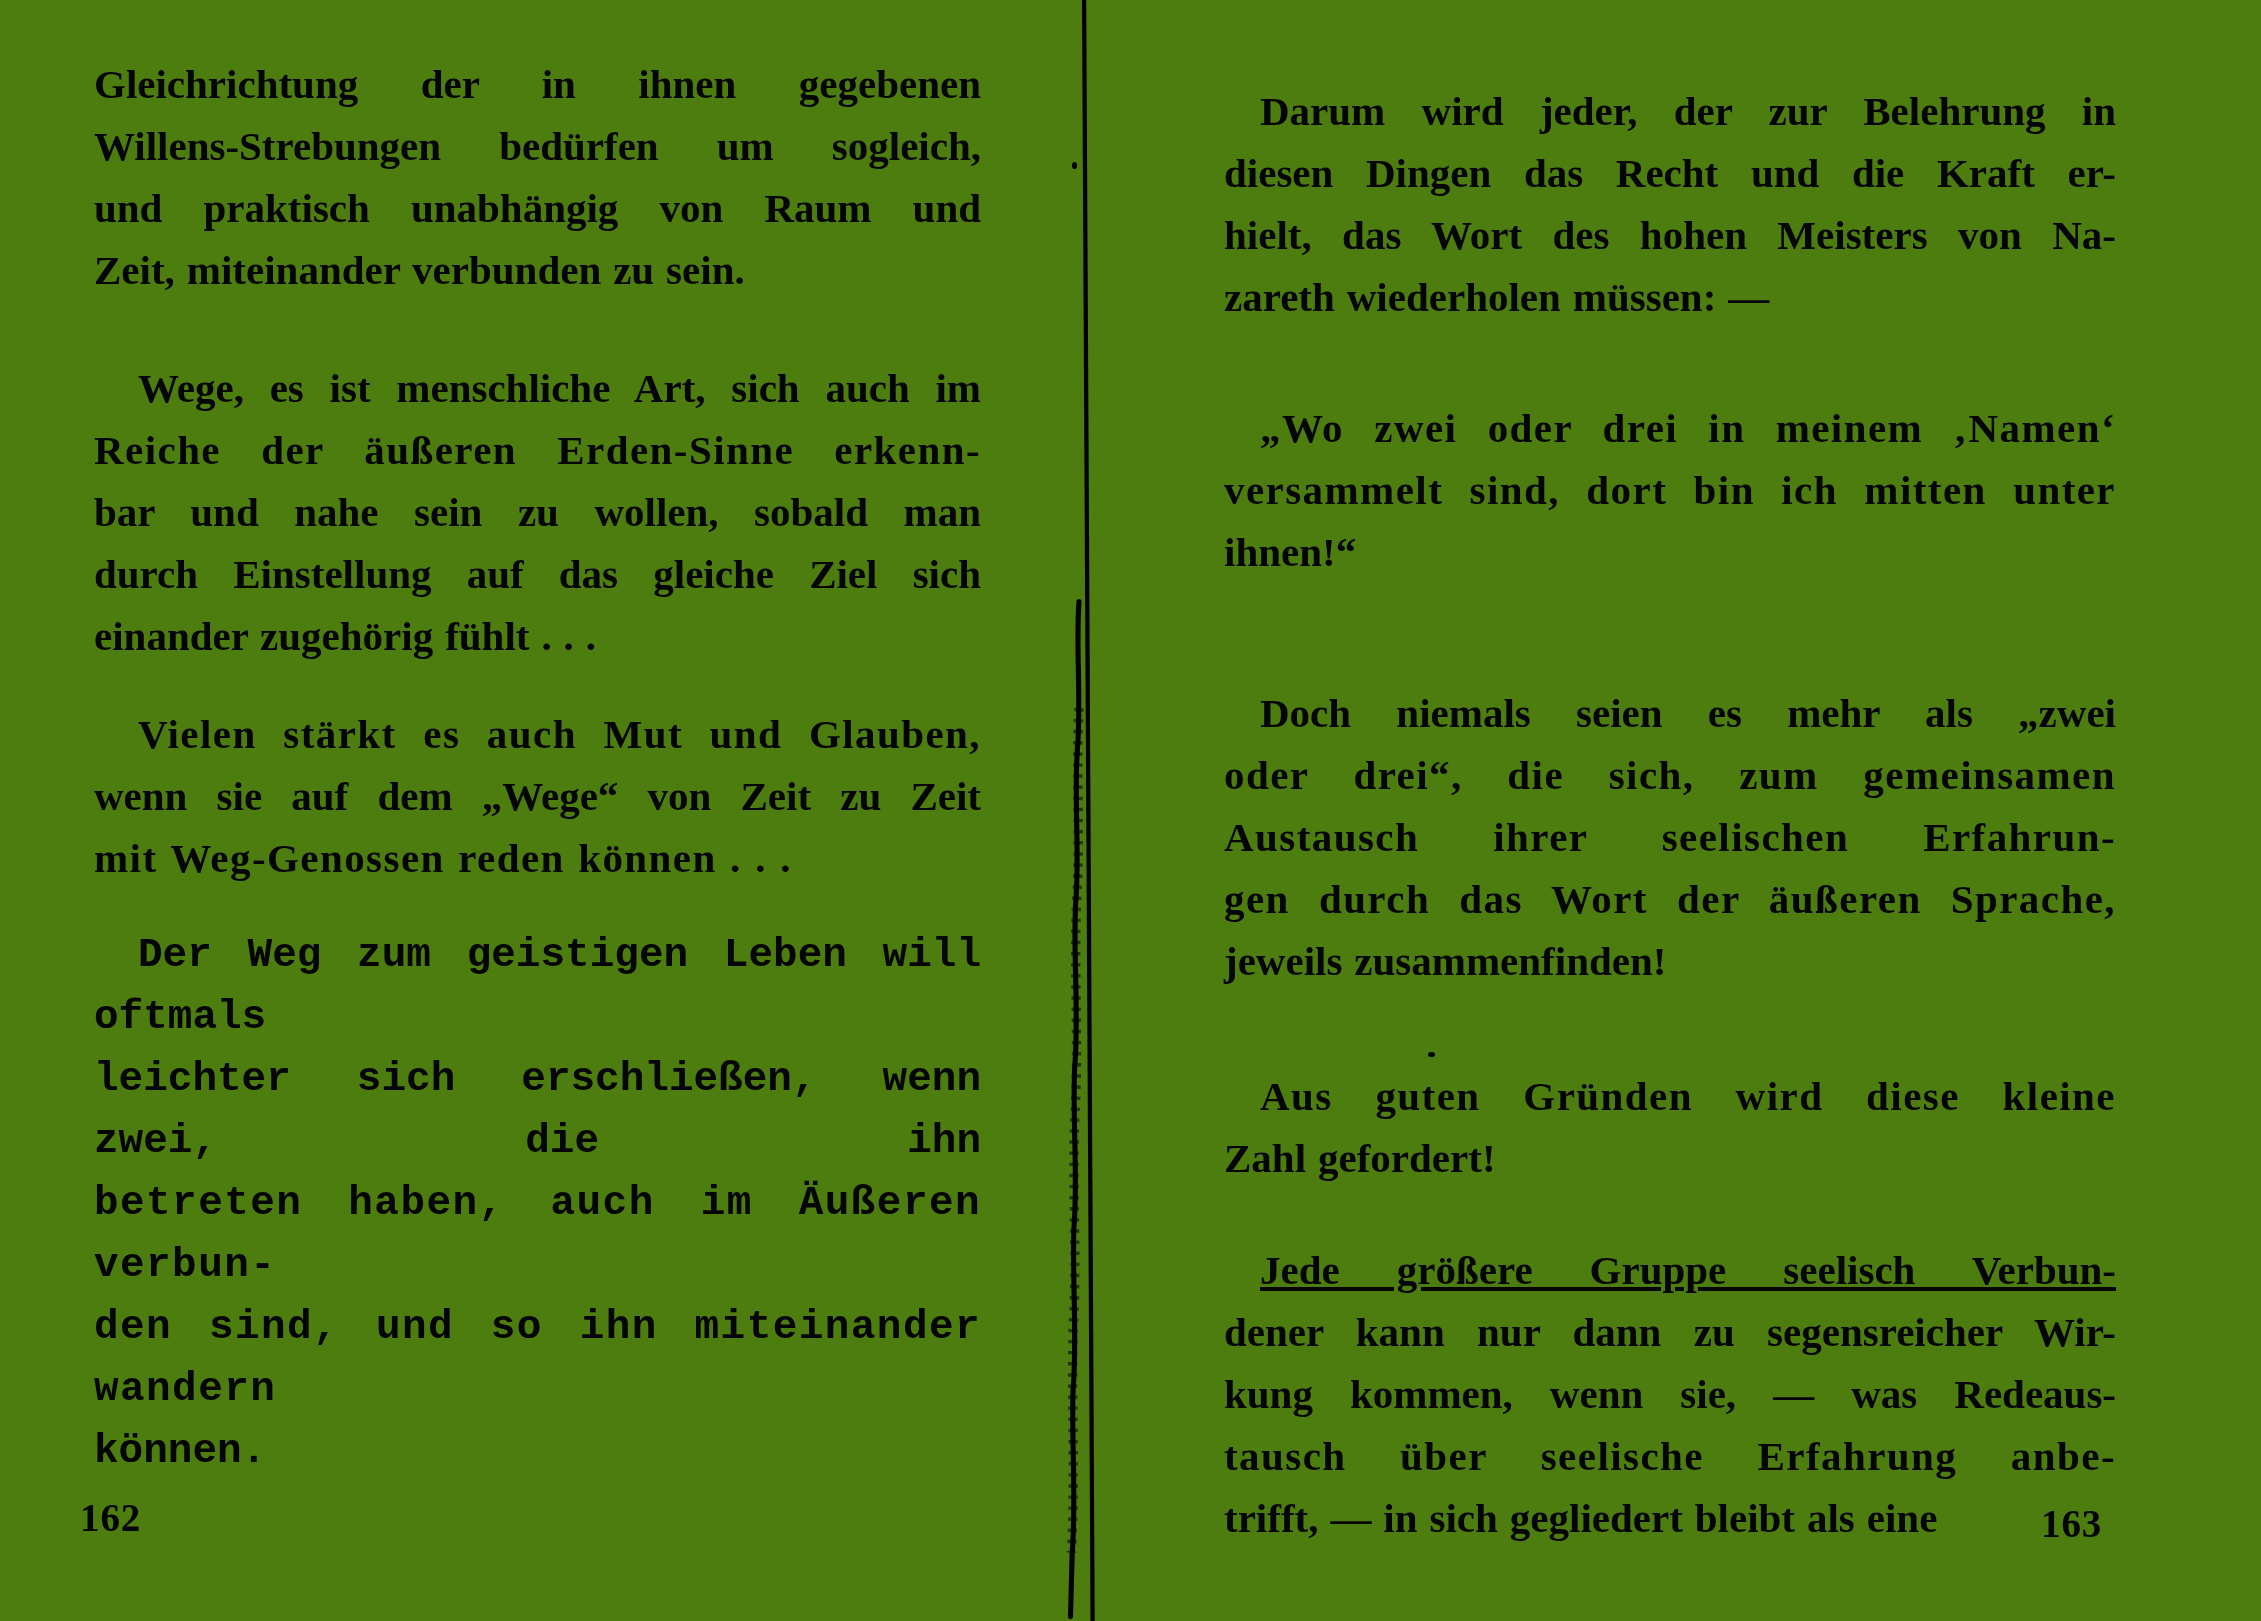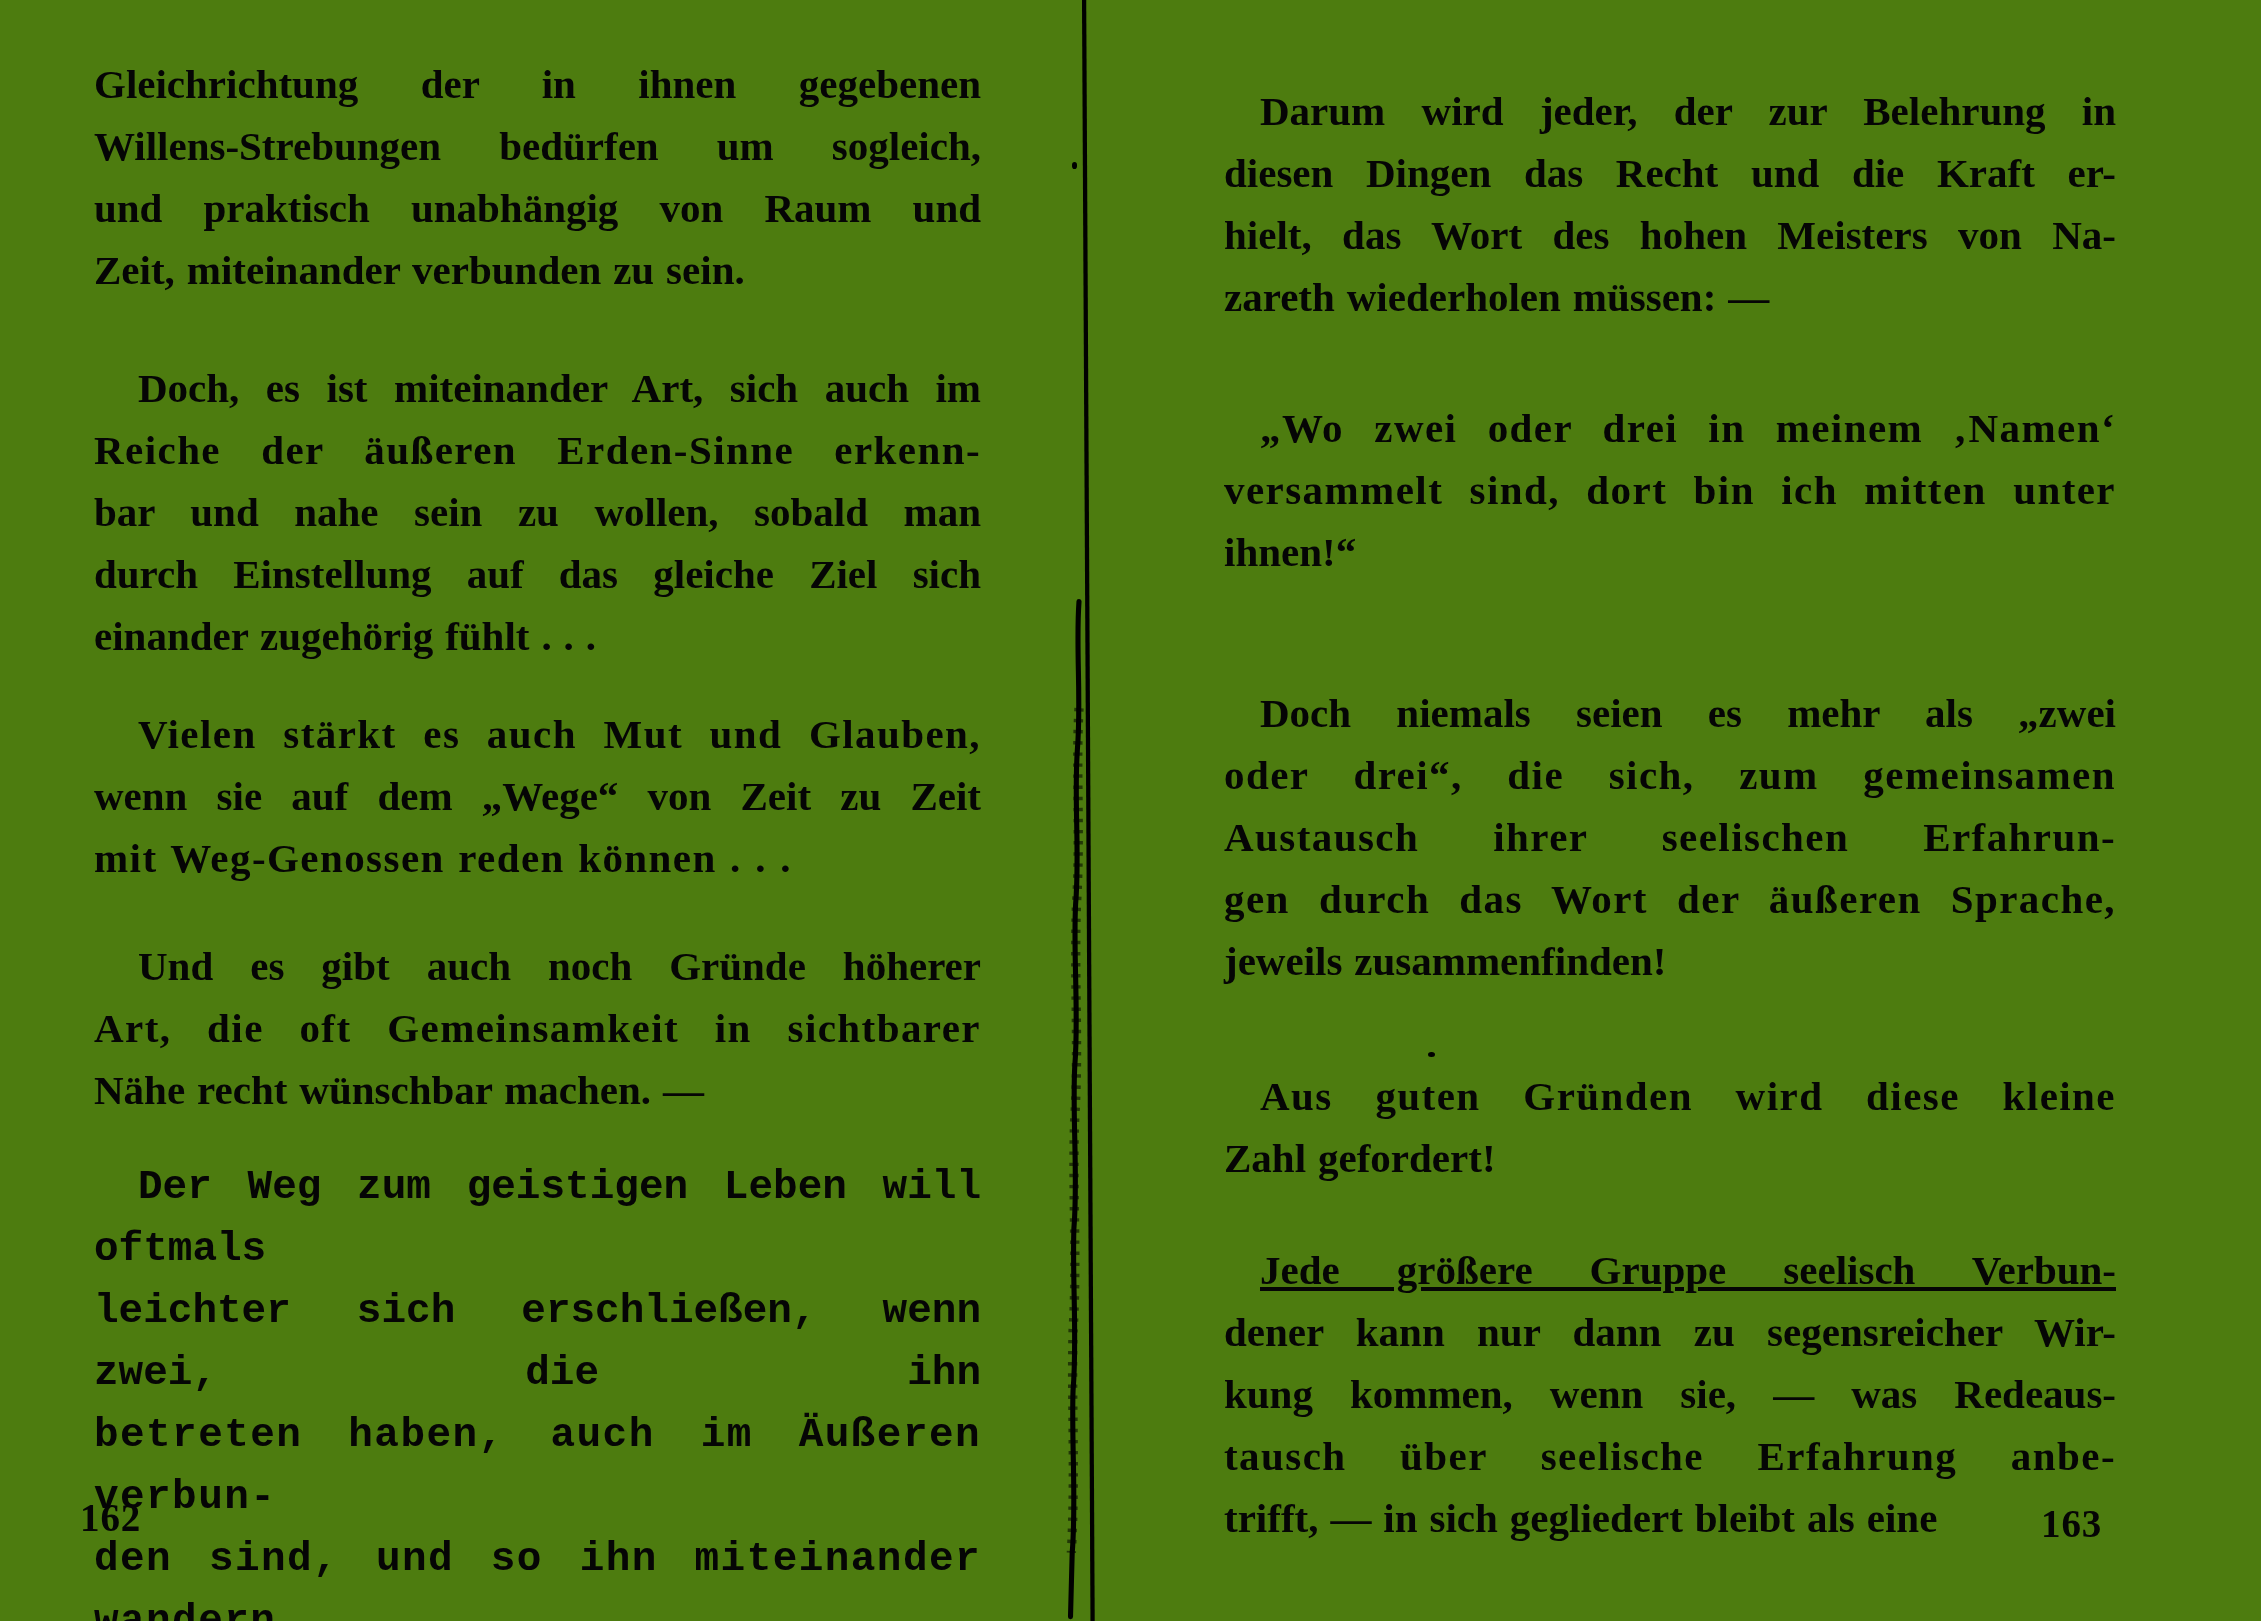--- a/index.html
+++ b/index.html
@@ -34,35 +34,30 @@
 <div class="scan">
 
   <div class="page-col" id="col-left" style="left:94px; top:53px; width:887px;">
       <div class="para" style="margin-top: 0px;">
         <div class="line first-line">Gleichrichtung der in ihnen gegebenen</div>
         <div class="line">Willens-Strebungen bedürfen um sogleich,</div>
         <div class="line">und praktisch unabhängig von Raum und</div>
         <div class="line last">Zeit, miteinander verbunden zu sein.</div>
       </div>
       <div class="para" style="margin-top: 56px;">
-        <div class="line first-line" style="text-indent: 44px;">Doch, es ist miteinander Art, sich auch im</div>
+        <div class="line first-line" style="text-indent: 44px;">Wege, es ist menschliche Art, sich auch im</div>
         <div class="line spaced">Reiche der äußeren Erden-Sinne erkenn-</div>
         <div class="line">bar und nahe sein zu wollen, sobald man</div>
         <div class="line">durch Einstellung auf das gleiche Ziel sich</div>
         <div class="line last">einander zugehörig fühlt . . .</div>
       </div>
       <div class="para" style="margin-top: 36px;">
         <div class="line spaced first-line" style="text-indent: 44px;">Vielen stärkt es auch Mut und Glauben,</div>
         <div class="line">wenn sie auf dem „Wege“ von Zeit zu Zeit</div>
         <div class="line last spaced">mit Weg-Genossen reden können . . .</div>
-      </div>
-      <div class="para" style="margin-top: 46px;">
-        <div class="line first-line" style="text-indent: 44px;">Und es gibt auch noch Gründe höherer</div>
-        <div class="line spaced">Art, die oft Gemeinsamkeit in sichtbarer</div>
-        <div class="line last">Nähe recht wünschbar machen. —</div>
       </div>
       <div class="para" style="margin-top: 35px; font-family: Liberation Mono, monospace;">
         <div class="line first-line" style="text-indent: 44px;">Der Weg zum geistigen Leben will oftmals</div>
         <div class="line">leichter sich erschließen, wenn zwei, die ihn</div>
         <div class="line spaced">betreten haben, auch im Äußeren verbun-</div>
         <div class="line spaced">den sind, und so ihn miteinander wandern</div>
         <div class="line last">können.</div>
       </div>
     </div>
 

